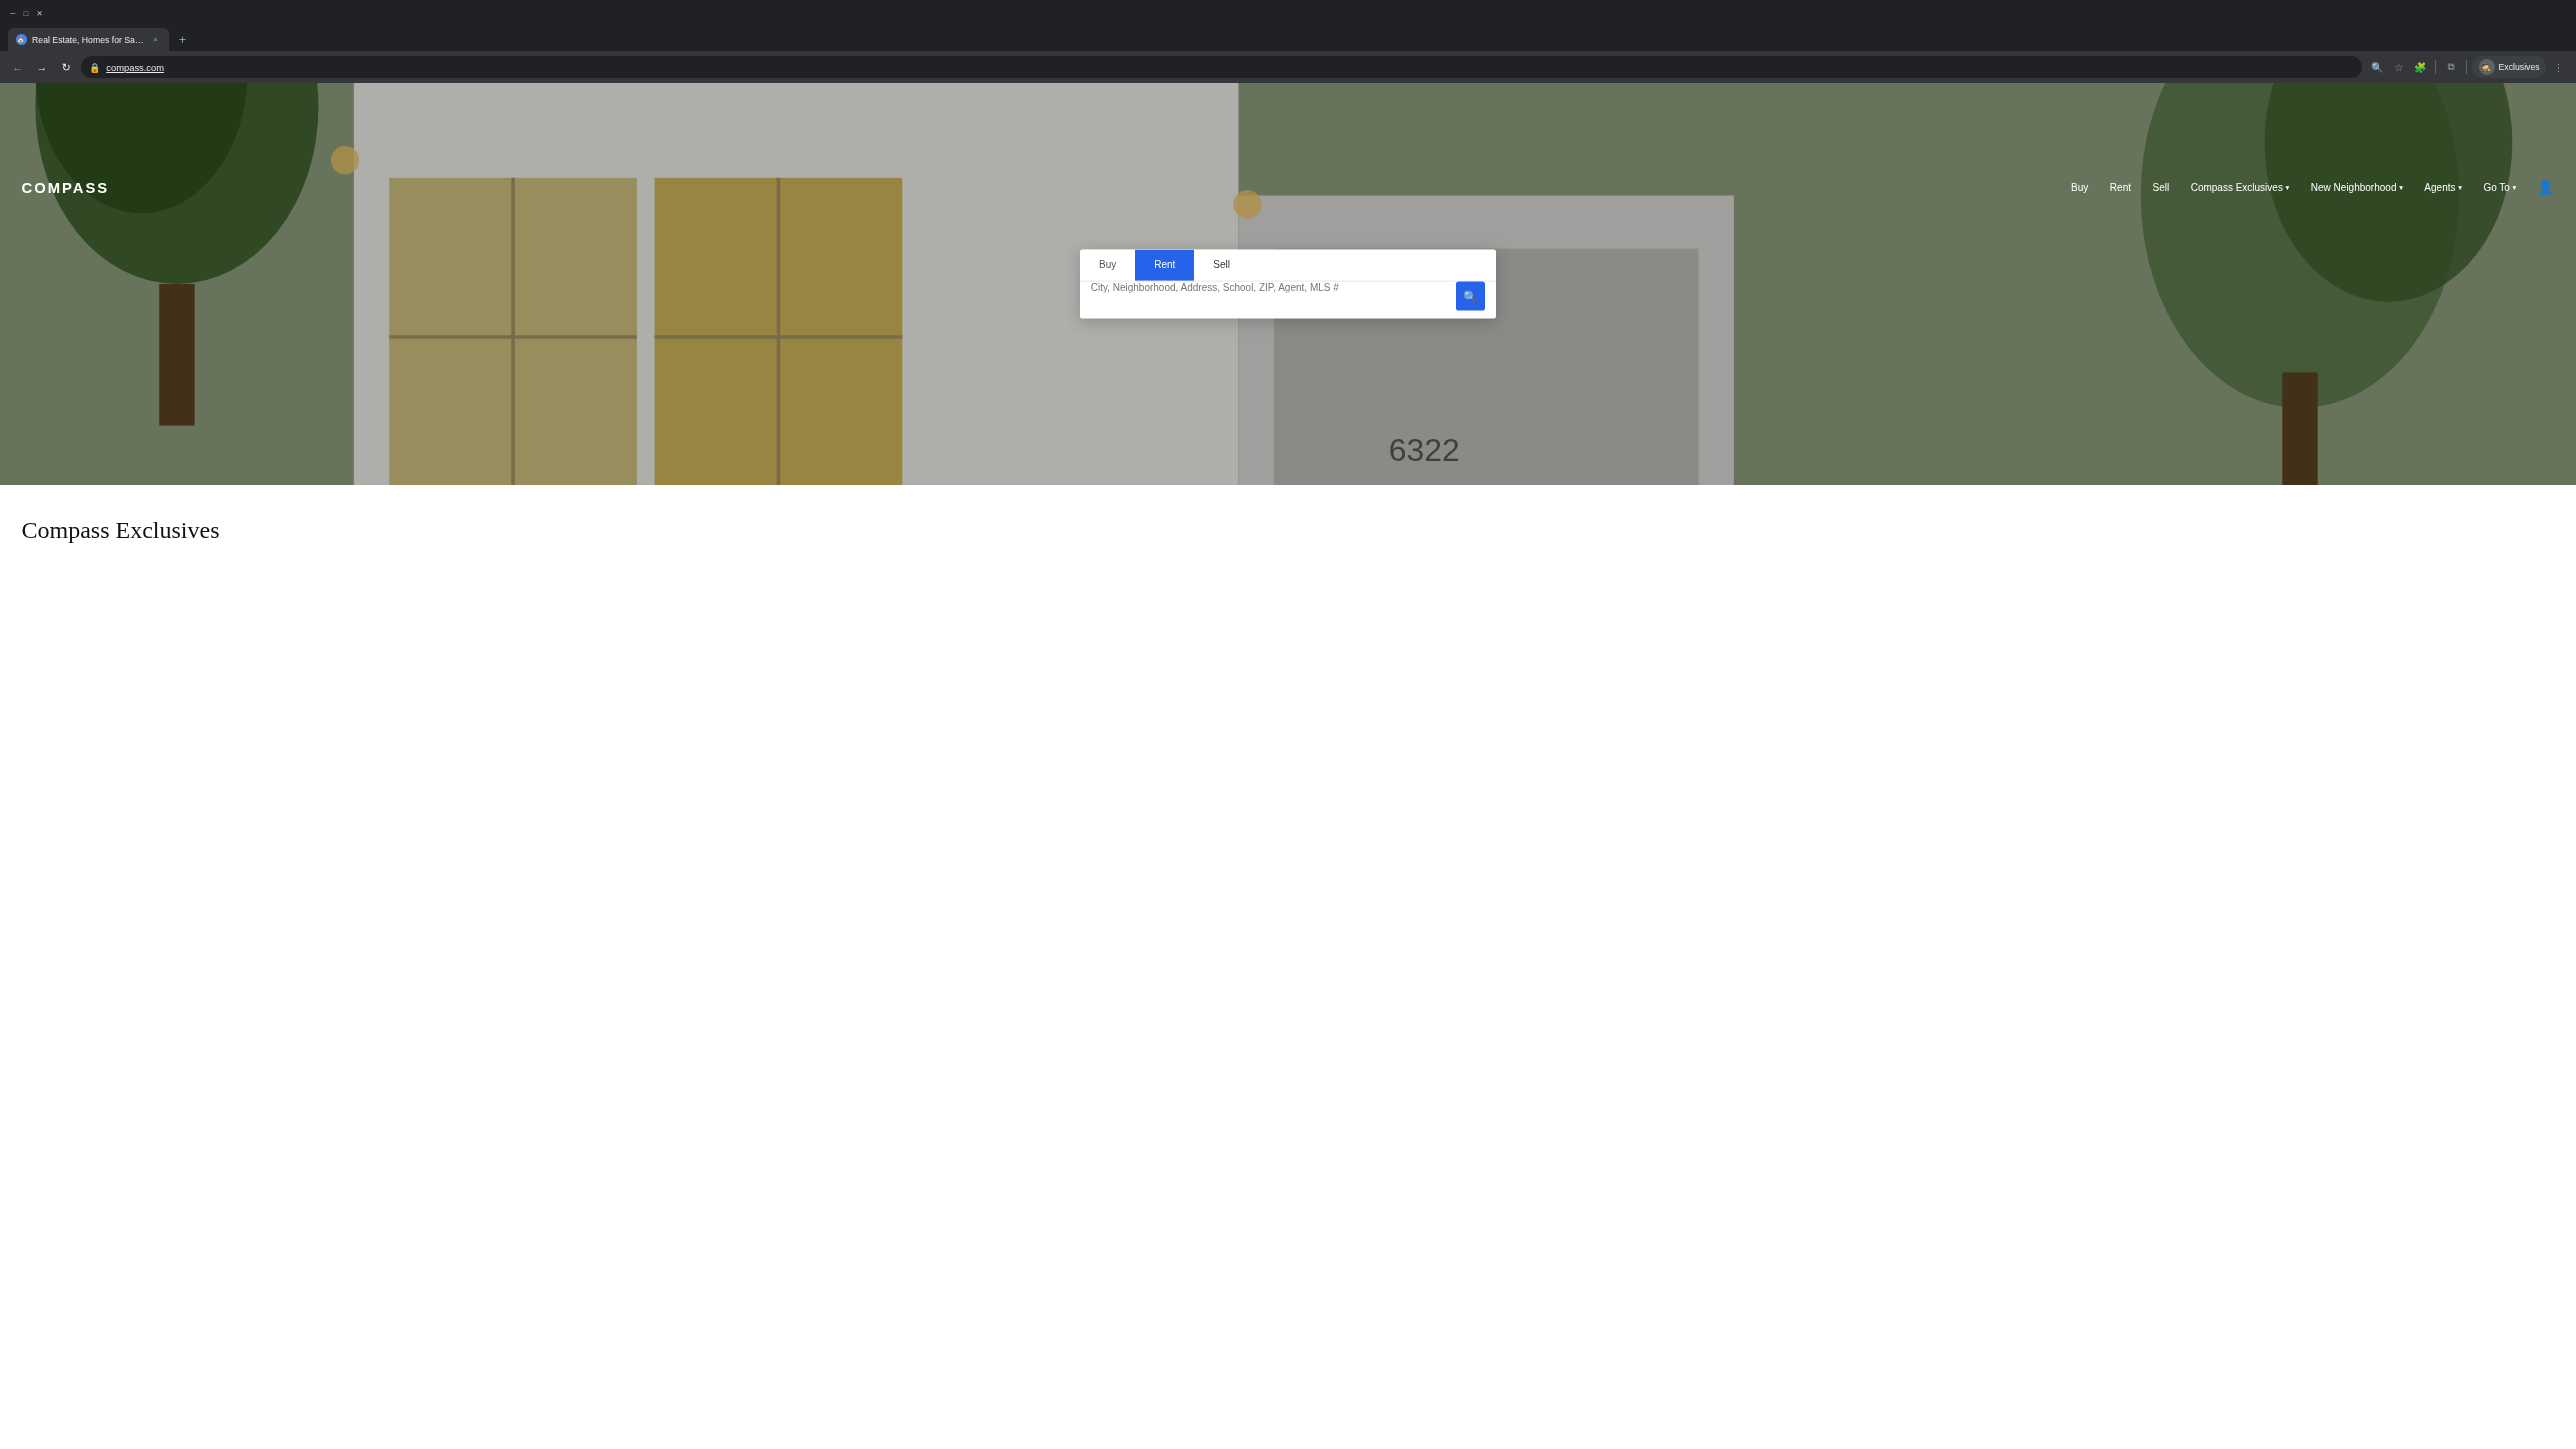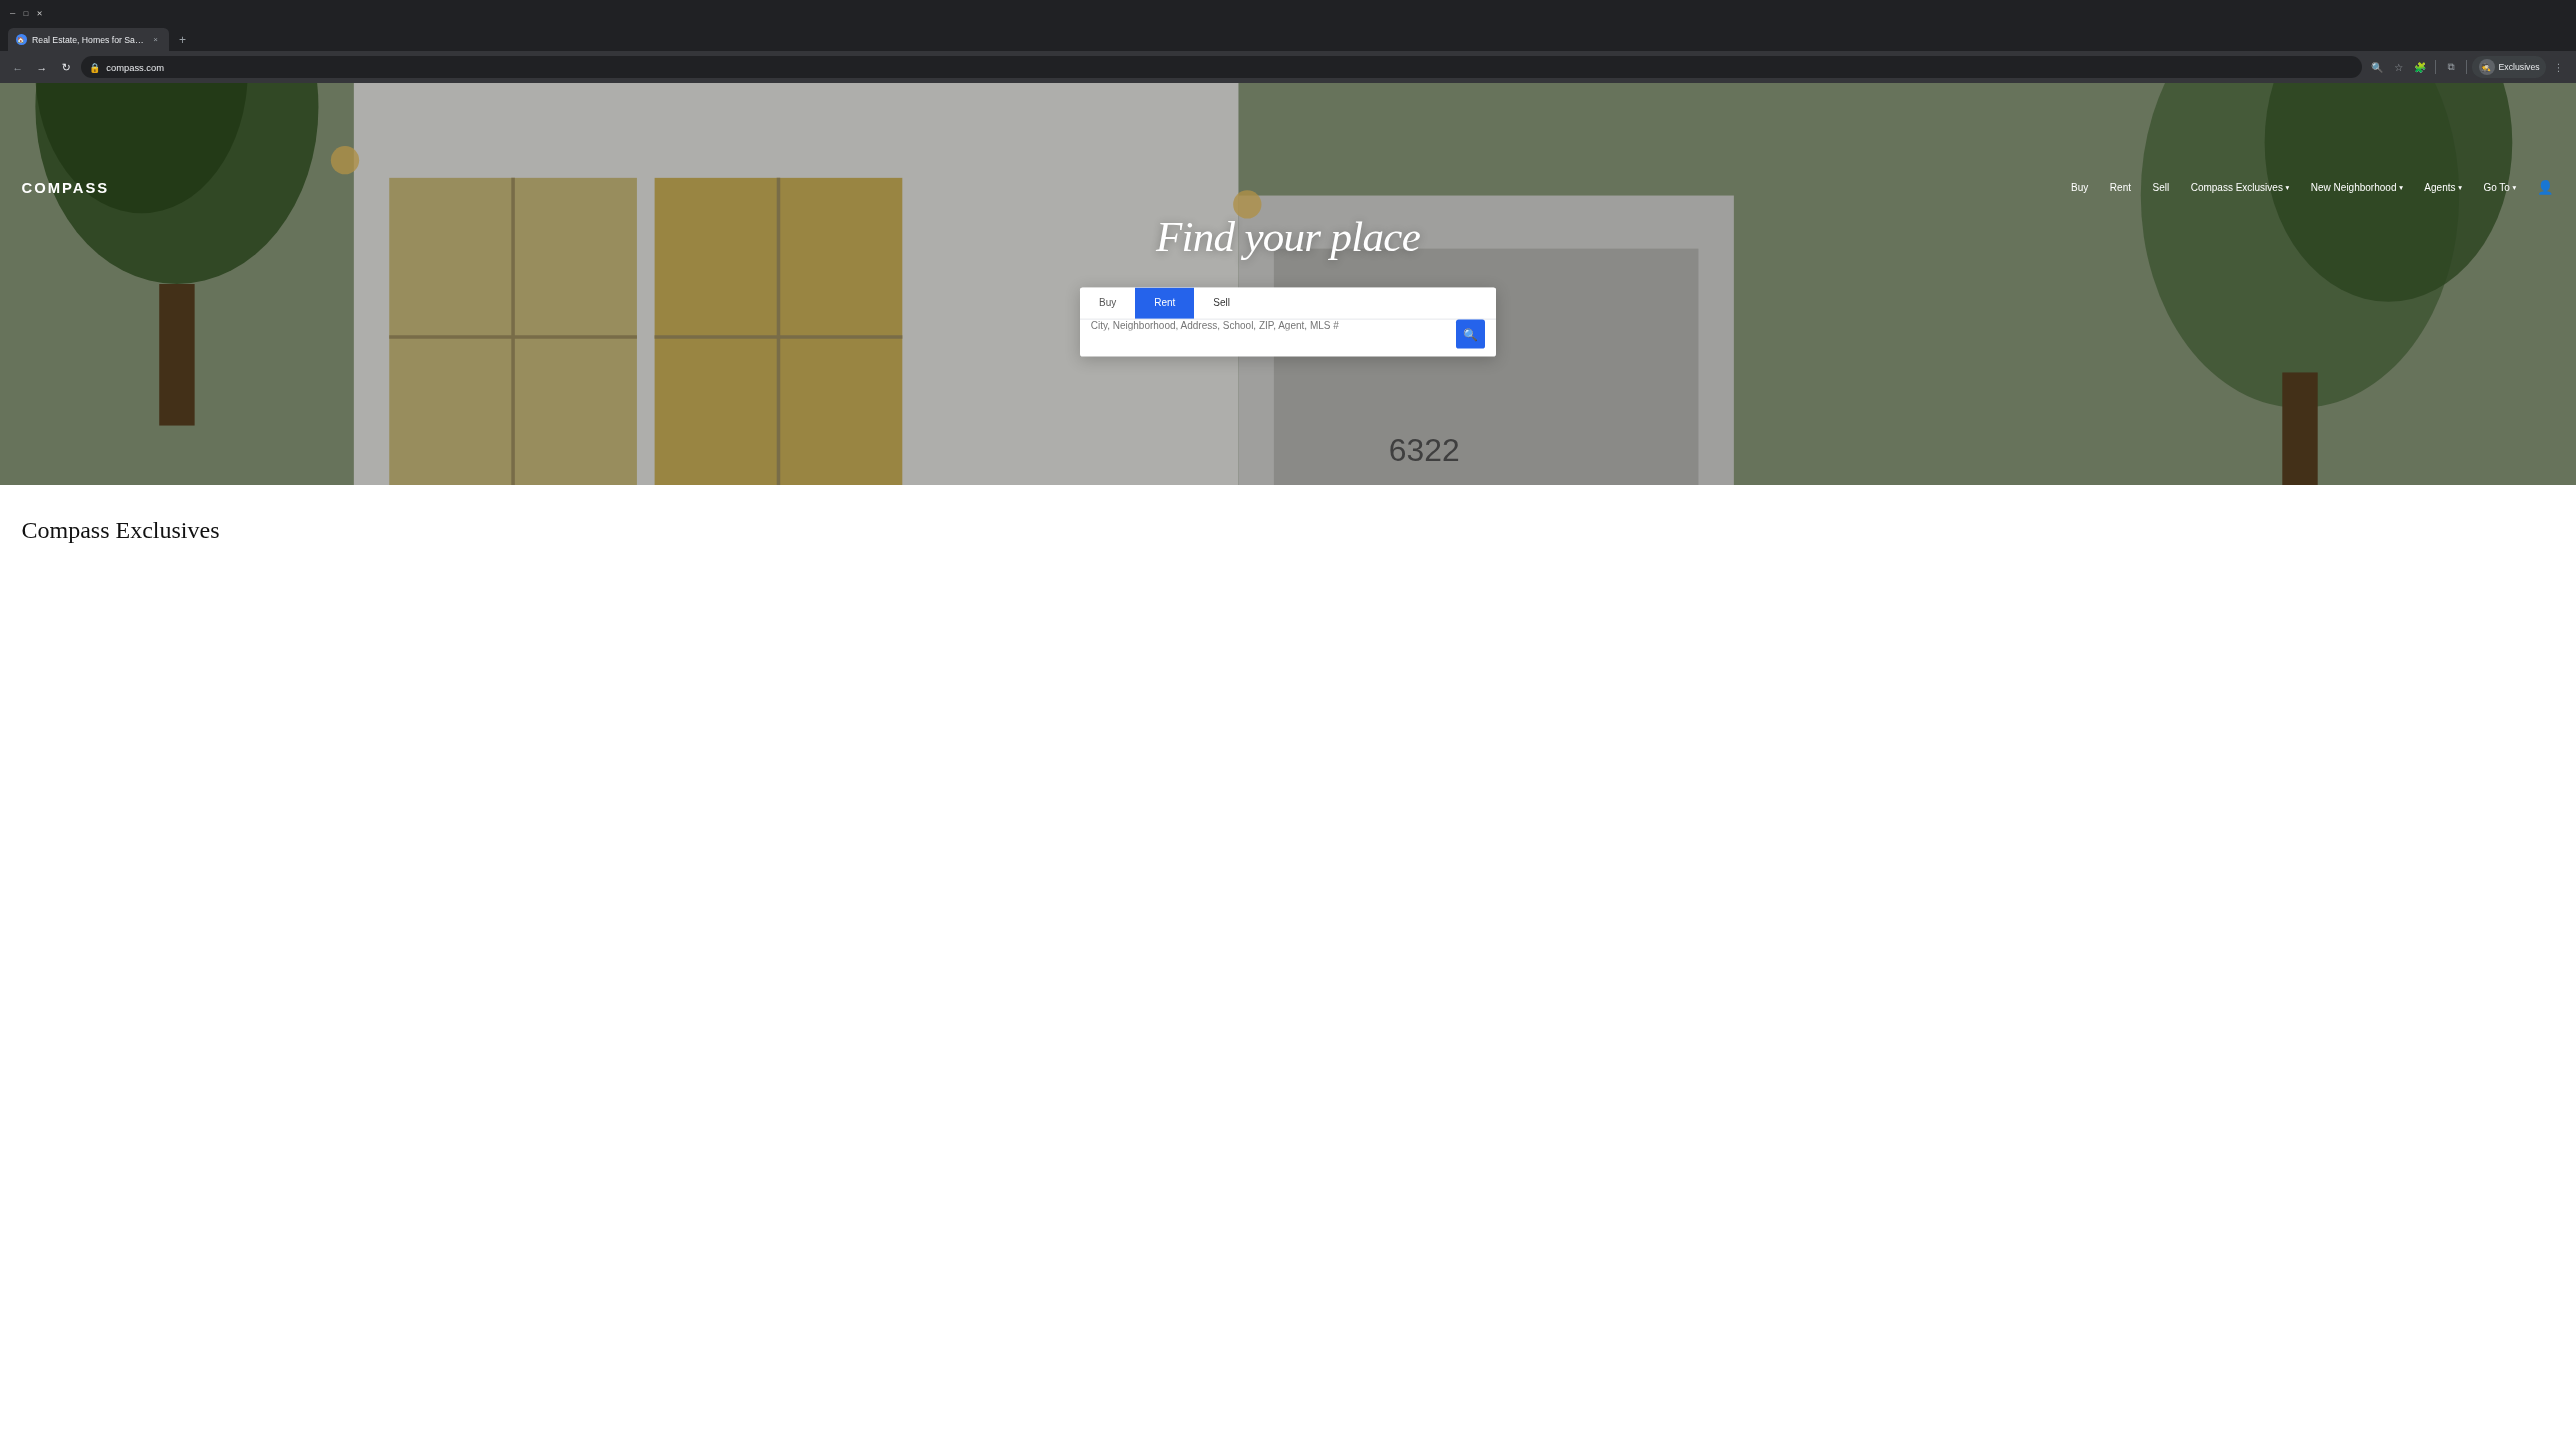--- a/index.html
+++ b/index.html
@@ -157,20 +157,21 @@
 
     .address-bar-icon {
       color: #9aa0a6;
       font-size: 9.4px;
     }
 
     .address-text {
       color: #e8eaed;
       font-size: 9.4px;
       flex: 1;
+      text-decoration: underline;
     }
 
     .toolbar-actions {
       display: flex;
       align-items: center;
       gap: 2.7px;
     }
 
     .toolbar-action-btn {
       width: 19px;
@@ -518,21 +519,20 @@
         </a>
         <a class="nav-link">
           <span>Go To</span>
           <span class="nav-dropdown-icon">▾</span>
         </a>
         <span class="nav-user-icon">👤</span>
       </div>
     </nav>
 
     <div class="hero-content">
-      <h1 class="hero-title">Find your place</h1>
 
       <div class="search-widget">
         <div class="search-tabs">
           <div class="search-tab">Buy</div>
           <div class="search-tab active">Rent</div>
           <div class="search-tab">Sell</div>
         </div>
         <div class="search-box">
           <input class="search-input" type="text" placeholder="City, Neighborhood, Address, School, ZIP, Agent, MLS #" style="">
           <button class="search-btn">

